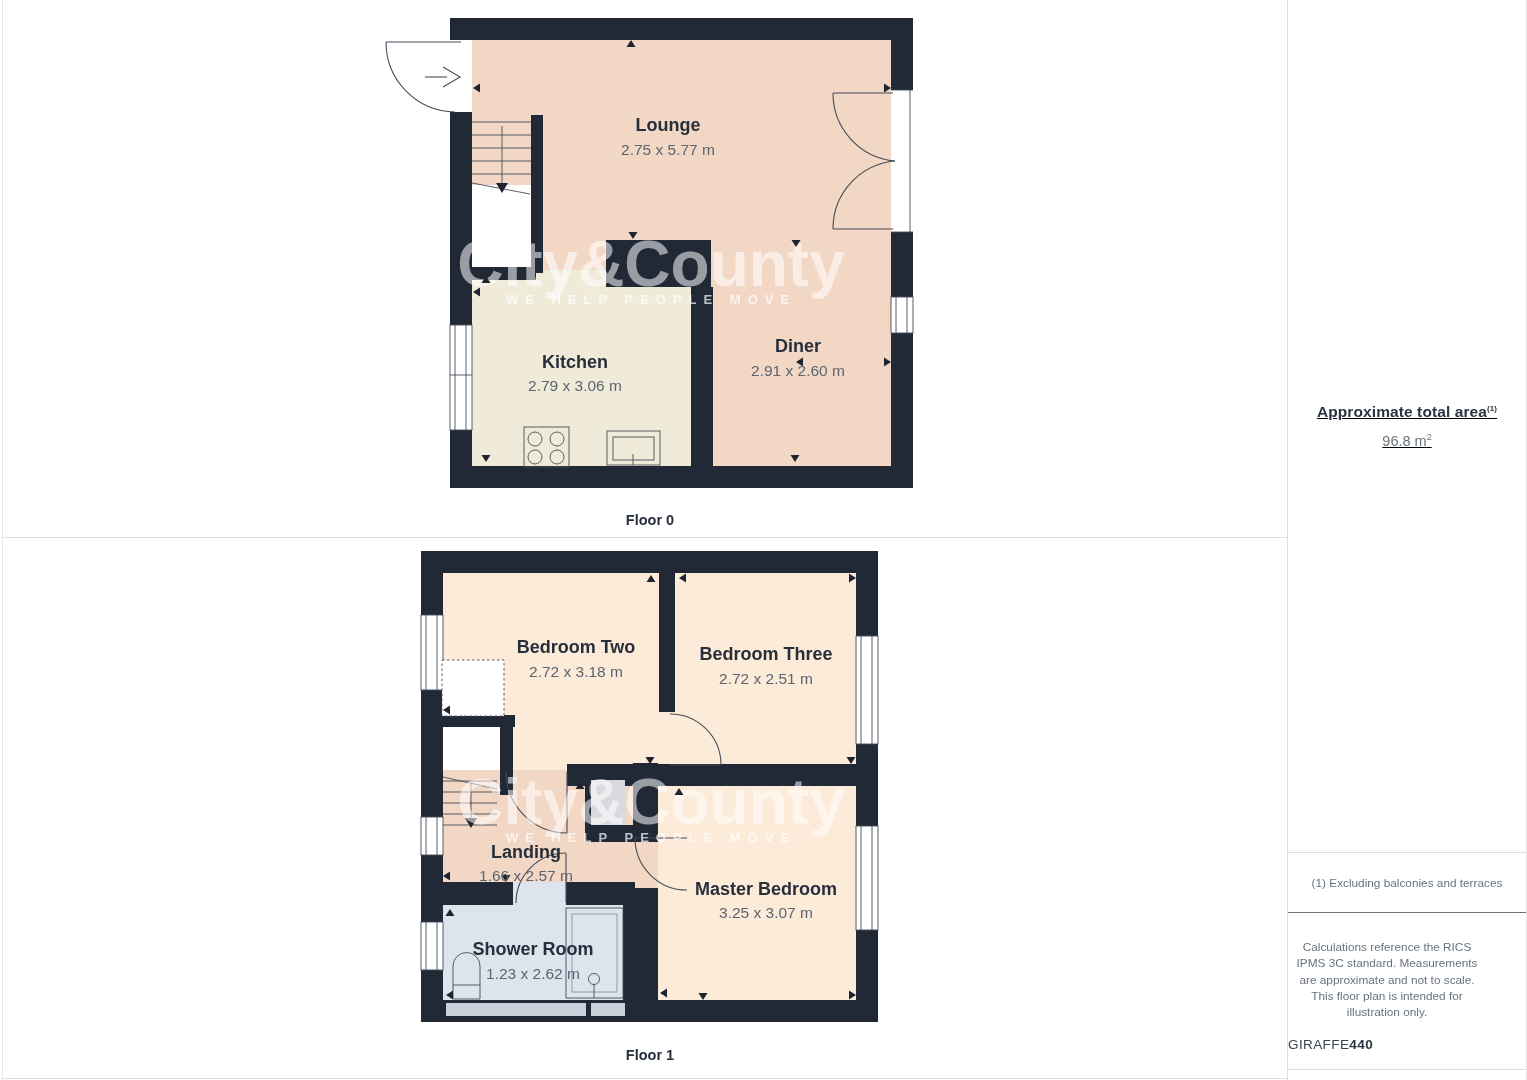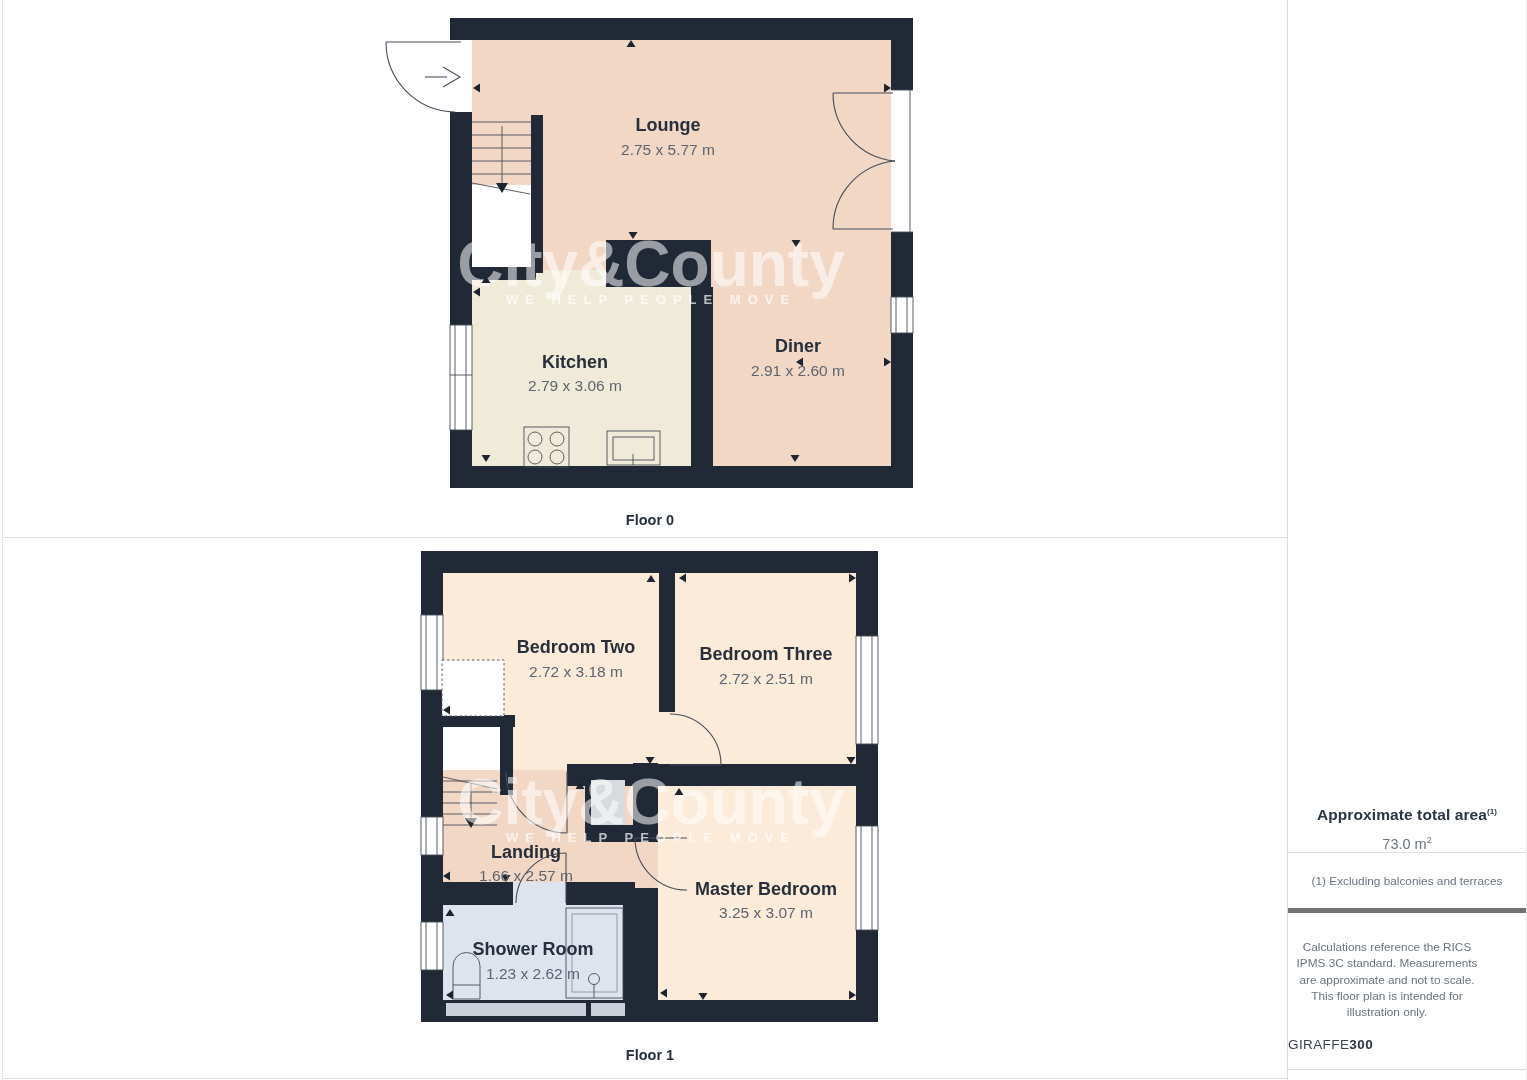--- a/index.html
+++ b/index.html
@@ -1,22 +1,22 @@
 <!DOCTYPE html>
 <html><head>
 <meta charset="utf-8">
 <style>
   html,body{margin:0;padding:0;background:#fff;font-family:"Liberation Sans","DejaVu Sans",sans-serif;}
   .page{position:relative;width:1527px;height:1080px;background:#fff;overflow:hidden;}
   .plan-col{position:absolute;left:2px;top:0;width:1284px;height:1080px;border-left:1px solid #e6e6e6;}
   .floor-cell{position:relative;width:100%;border-bottom:1px solid #dedede;}
   .floor-cell svg{display:block;}
   .sidebar{position:absolute;left:1287px;top:0;width:238px;height:1080px;border-left:1px solid #dedede;border-right:1px solid #e6e6e6;box-sizing:content-box;background:#fff;}
-  .sb-row1{height:853px;border-bottom:1px solid #dedede;display:flex;flex-direction:column;align-items:center;justify-content:flex-end;box-sizing:border-box;}
-  .sb-row2{height:60px;border-bottom:5px solid #737373;display:flex;align-items:center;justify-content:center;box-sizing:border-box;}
+  .sb-row1{height:853px;border-bottom:1px solid #dedede;display:flex;flex-direction:column;align-items:center;justify-content:center;box-sizing:border-box;text-decoration:underline;}
+  .sb-row2{height:60px;border-bottom:1px solid #737373;display:flex;align-items:center;justify-content:center;box-sizing:border-box;}
   .sb-row3{height:157px;border-bottom:1px solid #dedede;box-sizing:border-box;display:flex;flex-direction:column;padding-top:26px;}
   .area-title{font-size:15.5px;font-weight:700;color:#2b3442;letter-spacing:.1px;}
   .area-title sup{font-size:8px;}
   .area-value{margin-top:11px;font-size:14.5px;color:#68737f;}
   .area-value sup{font-size:9px;}
   .note{font-size:11.8px;color:#68737f;}
   .disclaimer{width:198px;text-align:center;font-size:11.8px;line-height:1.38;color:#68737f;margin:0;}
   .brand{margin-top:17px;font-size:13.5px;color:#3a4350;letter-spacing:.4px;}
   .brand b{font-weight:700;color:#2b3442;}
   
@@ -278,23 +278,23 @@
           <text class="rd" x="530" y="441" text-anchor="middle">1.23 x 2.62 m</text>
           <text class="fl" x="647" y="522" text-anchor="middle">Floor 1</text>
         </g>
       </svg>
     </section>
   </div>
 
   <aside class="sidebar">
     <div class="sb-row1">
       <div class="area-title"><span>Approximate total area</span><sup>(1)</sup></div>
-      <div class="area-value"><span>73.0 m</span><sup>2</sup></div>
+      <div class="area-value"><span>96.8 m</span><sup>2</sup></div>
     </div>
     <div class="sb-row2">
       <span class="note">(1) Excluding balconies and terraces</span>
     </div>
     <div class="sb-row3">
       <p class="disclaimer">Calculations reference the RICS IPMS 3C standard. Measurements are approximate and not to scale. This floor plan is intended for illustration only.</p>
-      <div class="brand"><span>GIRAFFE</span><b>300</b></div>
+      <div class="brand"><span>GIRAFFE</span><b>440</b></div>
     </div>
   </aside>
 </div>
 
 </body></html>

